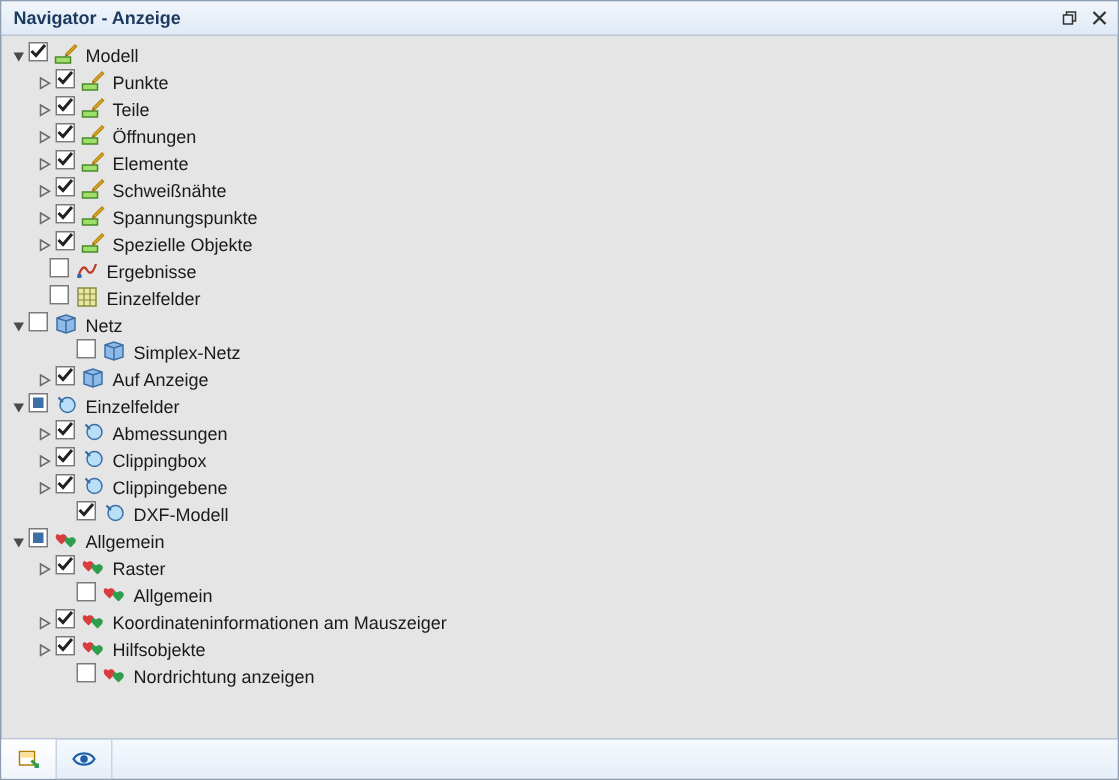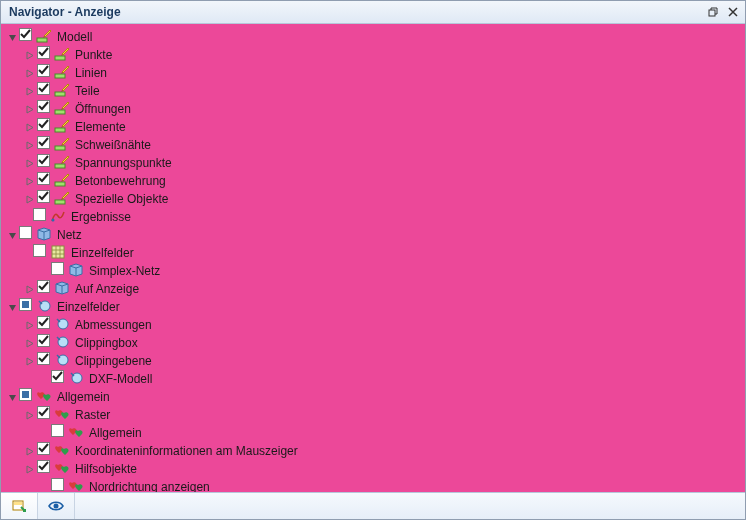--- a/index.html
+++ b/index.html
@@ -1,16 +1,16 @@
 <!DOCTYPE html>
 <html><head>
 <meta charset="utf-8">
 <style>
   html,body{margin:0;padding:0;font-family:"Segoe UI",Tahoma,sans-serif;font-size:12px;color:#1a1a1a;background:#fff;}
-  .panel{width:746px;height:520px;border:1px solid #8f9db0;box-sizing:border-box;display:flex;flex-direction:column;background:#ec4899;}
+  .panel{width:746px;height:520px;border:1px solid #8f9db0;box-sizing:border-box;display:flex;flex-direction:column;background:#e5e5e5;}
   .titlebar{height:22px;background:linear-gradient(#f2f6fb,#dfe9f5);border-bottom:1px solid #b7c6da;display:flex;align-items:center;padding:0 4px 0 8px;}
   .titlebar .title{flex:1;font-weight:bold;color:#1b3a5f;font-size:12px;}
   .titlebar .win-btn{width:16px;height:16px;display:flex;align-items:center;justify-content:center;margin-left:4px;color:#2b2b2b;}
   .titlebar .win-btn svg{width:10px;height:10px;}
   .body{flex:1;overflow:hidden;position:relative;}
   .tree-scroll{position:absolute;inset:0;overflow-y:auto;overflow-x:hidden;}
   .tree{padding:4px 0 4px 4px;}
   .row{display:flex;height:18px;line-height:18px;white-space:nowrap;}
   .indent{display:inline-block;width:18px;height:18px;flex-shrink:0;}
   .expander{width:14px;height:18px;display:inline-flex;align-items:center;justify-content:center;flex-shrink:0;cursor:pointer;}
@@ -158,39 +158,20 @@
             <span class="chk checked">
               <svg class="tick">
                 <use href="#tick"></use>
               </svg>
             </span>
             <span class="ico">
               <svg>
                 <use href="#ico-pencil"></use>
               </svg>
             </span>
-            <span class="lbl">Linien</span>
-          </div>
-          <div class="row">
-            <span class="indent"></span>
-            <span class="expander">
-              <svg>
-                <use href="#exp-closed"></use>
-              </svg>
-            </span>
-            <span class="chk checked">
-              <svg class="tick">
-                <use href="#tick"></use>
-              </svg>
-            </span>
-            <span class="ico">
-              <svg>
-                <use href="#ico-pencil"></use>
-              </svg>
-            </span>
             <span class="lbl">Teile</span>
           </div>
           <div class="row">
             <span class="indent"></span>
             <span class="expander">
               <svg>
                 <use href="#exp-closed"></use>
               </svg>
             </span>
             <span class="chk checked">
@@ -254,39 +235,20 @@
               <svg class="tick">
                 <use href="#tick"></use>
               </svg>
             </span>
             <span class="ico">
               <svg>
                 <use href="#ico-pencil"></use>
               </svg>
             </span>
             <span class="lbl">Spannungspunkte</span>
-          </div>
-          <div class="row">
-            <span class="indent"></span>
-            <span class="expander">
-              <svg>
-                <use href="#exp-closed"></use>
-              </svg>
-            </span>
-            <span class="chk checked">
-              <svg class="tick">
-                <use href="#tick"></use>
-              </svg>
-            </span>
-            <span class="ico">
-              <svg>
-                <use href="#ico-pencil"></use>
-              </svg>
-            </span>
-            <span class="lbl">Betonbewehrung</span>
           </div>
           <div class="row">
             <span class="indent"></span>
             <span class="expander">
               <svg>
                 <use href="#exp-closed"></use>
               </svg>
             </span>
             <span class="chk checked">
               <svg class="tick">
@@ -305,43 +267,43 @@
             <span class="expander none"></span>
             <span class="chk"></span>
             <span class="ico">
               <svg>
                 <use href="#ico-result"></use>
               </svg>
             </span>
             <span class="lbl">Ergebnisse</span>
           </div>
           <div class="row">
-            <span class="expander">
-              <svg>
-                <use href="#exp-open"></use>
-              </svg>
-            </span>
-            <span class="chk"></span>
-            <span class="ico">
-              <svg>
-                <use href="#ico-mesh"></use>
-              </svg>
-            </span>
-            <span class="lbl">Netz</span>
-          </div>
-          <div class="row">
             <span class="indent" style="width: 14px;"></span>
             <span class="expander none"></span>
             <span class="chk"></span>
             <span class="ico">
               <svg>
                 <use href="#ico-grid"></use>
               </svg>
             </span>
             <span class="lbl">Einzelfelder</span>
+          </div>
+          <div class="row">
+            <span class="expander">
+              <svg>
+                <use href="#exp-open"></use>
+              </svg>
+            </span>
+            <span class="chk"></span>
+            <span class="ico">
+              <svg>
+                <use href="#ico-mesh"></use>
+              </svg>
+            </span>
+            <span class="lbl">Netz</span>
           </div>
           <div class="row">
             <span class="indent"></span>
             <span class="indent" style="width: 14px;"></span>
             <span class="expander none"></span>
             <span class="chk"></span>
             <span class="ico">
               <svg>
                 <use href="#ico-mesh"></use>
               </svg>

